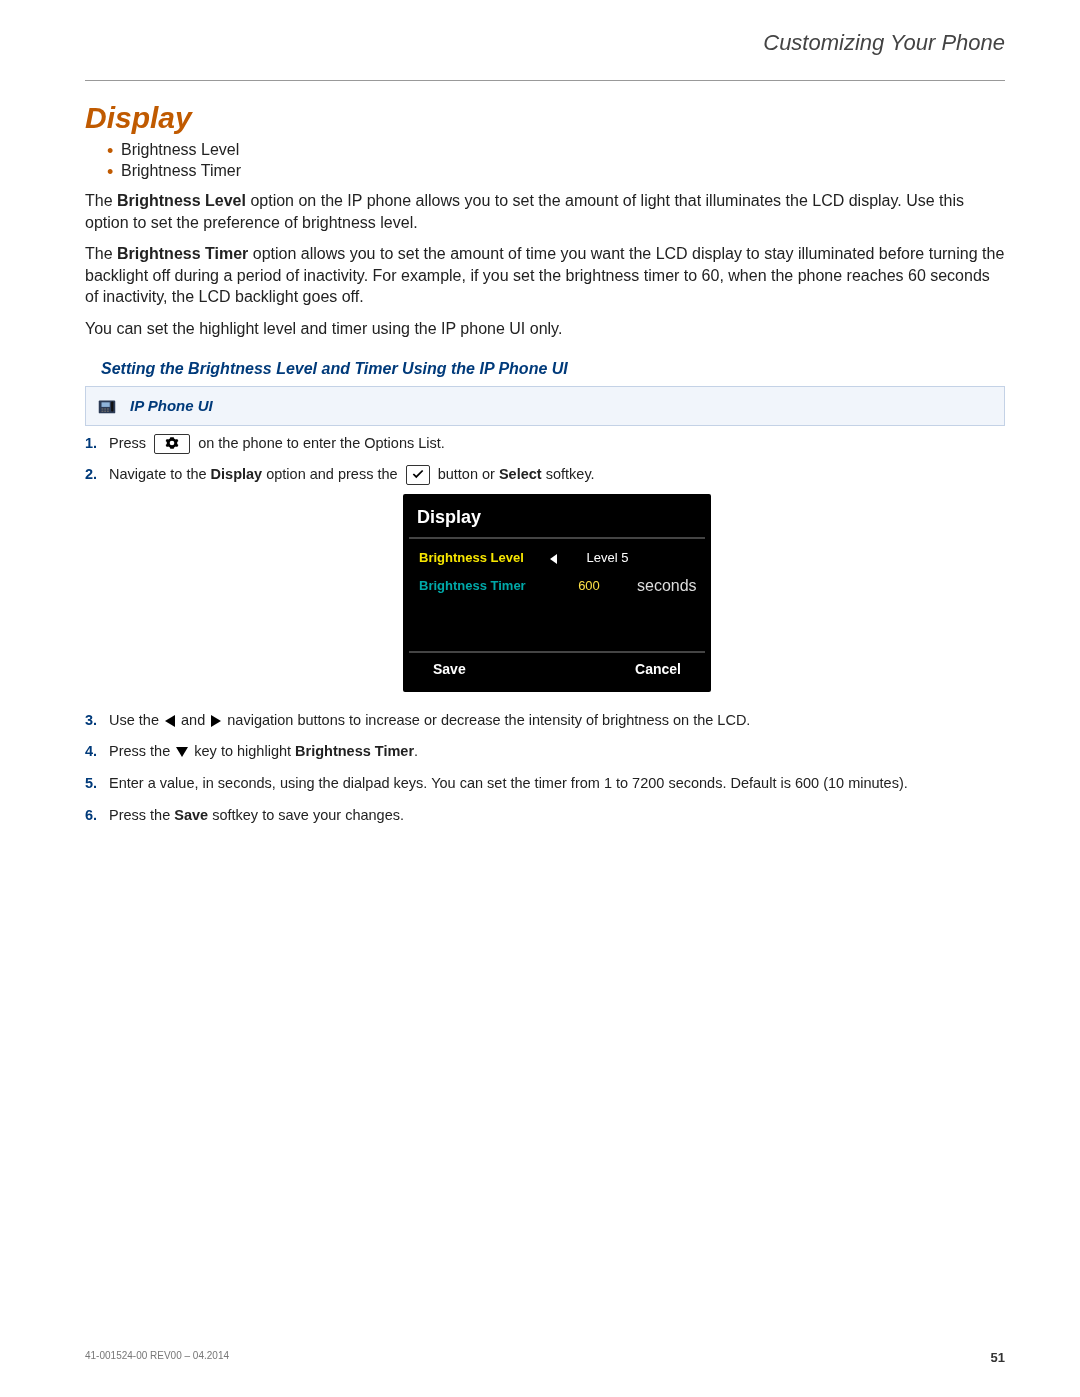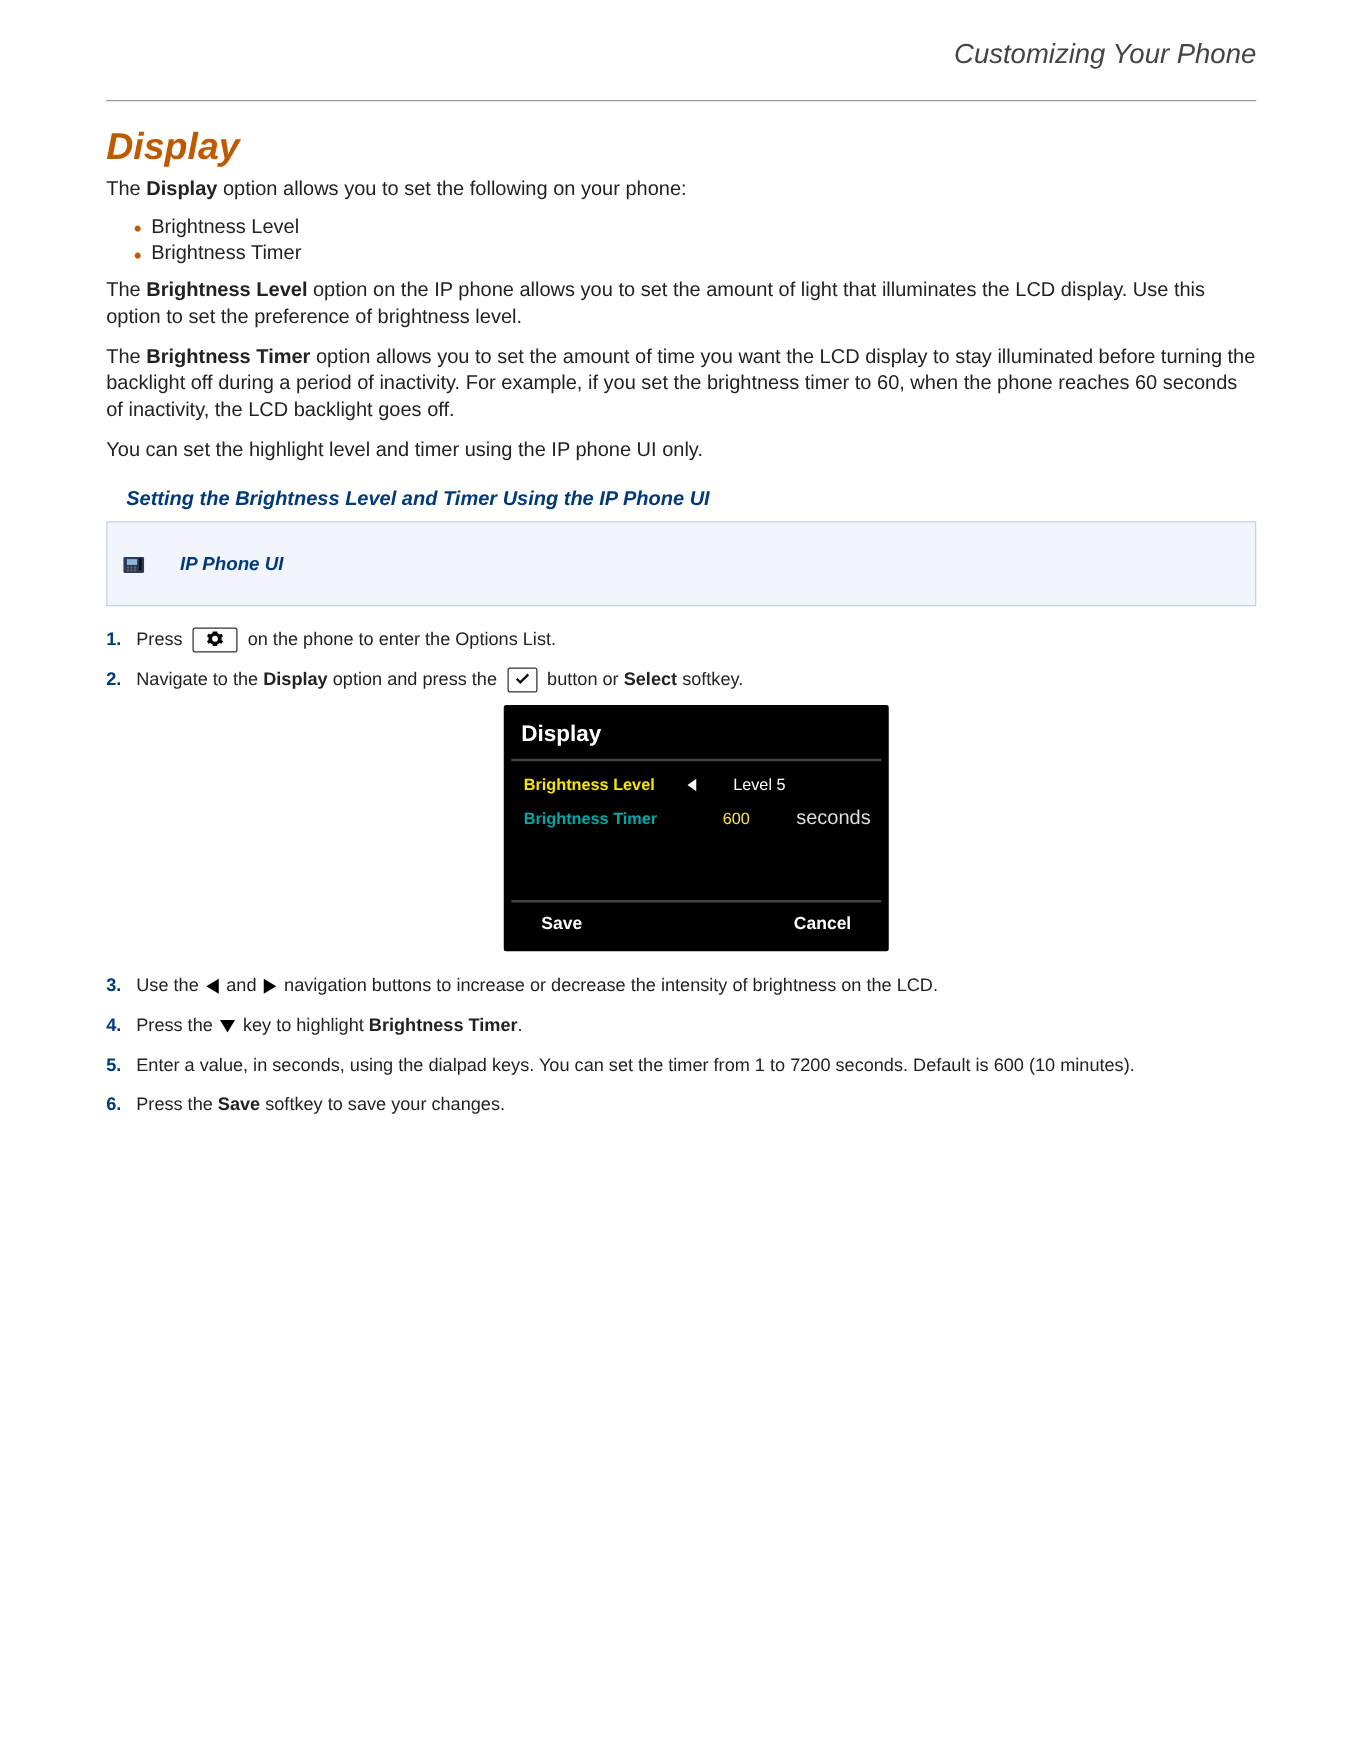--- a/index.html
+++ b/index.html
@@ -24,21 +24,21 @@
   h1.section{font-size:30px;font-weight:700;font-style:italic;color:var(--accent);
     margin:0 0 6px 0;}
   p.body{font-size:16px;line-height:1.35;margin:6px 0 10px 0;}
   ul.bullets{list-style:none;margin:2px 0 10px 22px;padding:0;}
   ul.bullets li{font-size:16px;margin:3px 0;position:relative;padding-left:14px;}
   ul.bullets li::before{content:'•';position:absolute;left:0;top:0;color:var(--accent);
     font-size:18px;}
   h3.sub{font-size:16px;font-style:italic;font-weight:700;color:var(--blue);
     margin:20px 0 8px 16px;}
   .callout{border:1px solid var(--panel-border);background:var(--panel);
-    padding:22px 10px;display:flex;align-items:center;gap:26px;margin-bottom:17px;}
+    padding:8px 10px;display:flex;align-items:center;gap:12px;margin-bottom:7px;}
   .callout .label{font-size:15px;font-style:italic;font-weight:700;color:var(--blue);}
   .phone-icon{width:22px;height:22px;flex:0 0 auto;}
   ol.steps{list-style:none;counter-reset:step;margin:0;padding:0;}
   ol.steps>li{counter-increment:step;font-size:14.5px;line-height:1.5;
     margin:6px 0 10px 0;padding-left:24px;position:relative;}
   ol.steps>li::before{content:counter(step)'.';position:absolute;left:0;top:0;
     font-weight:700;color:var(--blue);}
   .inline-key{display:inline-block;border:1px solid #333;border-radius:2px;
     padding:1px 10px;vertical-align:middle;margin:0 4px;line-height:14px;
     height:16px;}
@@ -82,23 +82,20 @@
 </style>
 </head>
 <body>
 <div class="page">
 
   <div class="chapter">Customizing Your Phone</div>
   <hr class="top">
 
   <h1 class="section">Display</h1>
 
-  <p class="body">
-    <span>The </span><b>Display</b><span> option allows you to set the following on your phone:</span>
-  </p>
   <ul class="bullets">
     <li>Brightness Level</li>
     <li>Brightness Timer</li>
   </ul>
 
   <p class="body">
     <span>The </span><b>Brightness Level</b><span> option on the IP phone allows you to set the amount of light that illuminates the LCD display. Use this option to set the preference of brightness level.</span>
   </p>
   <p class="body">
     <span>The </span><b>Brightness Timer</b><span> option allows you to set the amount of time you want the LCD display to stay illuminated before turning the backlight off during a period of inactivity. For example, if you set the brightness timer to 60, when the phone reaches 60 seconds of inactivity, the LCD backlight goes off.</span>
@@ -172,13 +169,17 @@
       <span>Press the </span><span class="tri tri-down"></span><span> key to highlight </span><b>Brightness Timer</b><span>.</span>
     </li>
 
     <li>Enter a value, in seconds, using the dialpad keys. You can set the timer from 1 to 7200 seconds. Default is 600 (10 minutes).</li>
 
     <li>
       <span>Press the </span><b>Save</b><span> softkey to save your changes.</span>
     </li>
   </ol>
 
+  <div class="footer">
+    <span>41-001524-00 REV00 – 04.2014</span>
+    <span class="pg">51</span>
+  </div>
 </div>
 
 </body></html>

